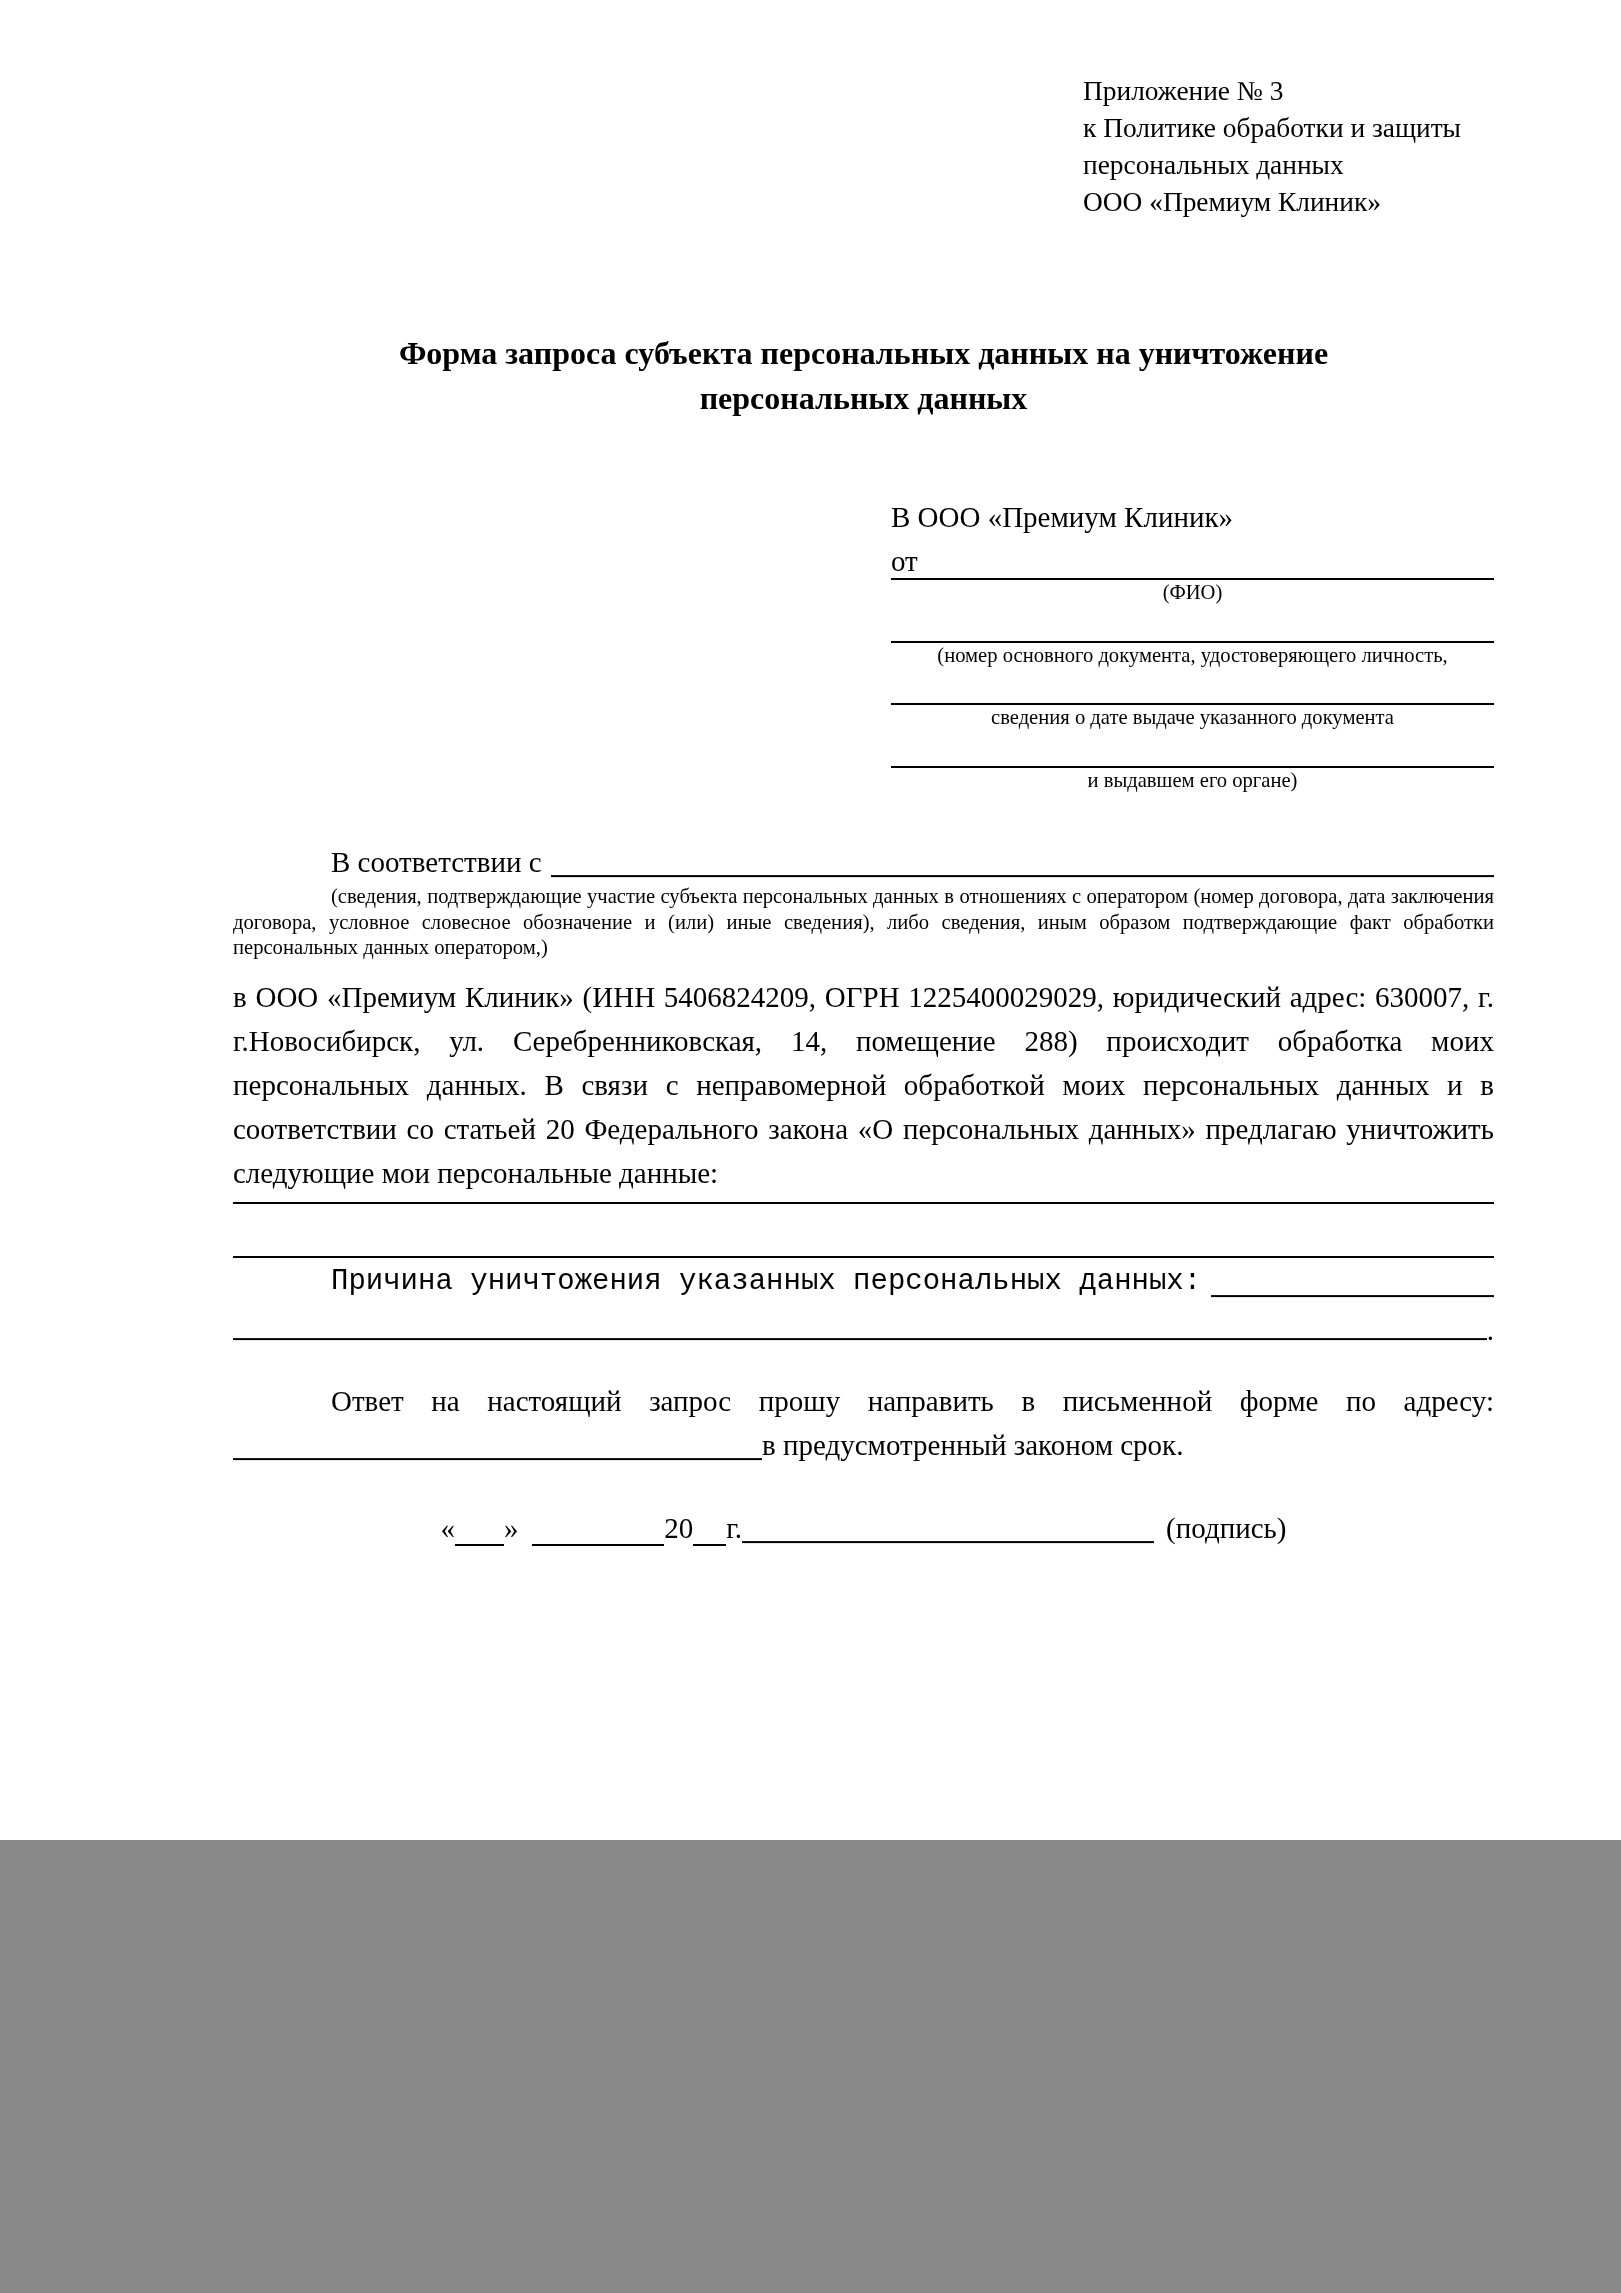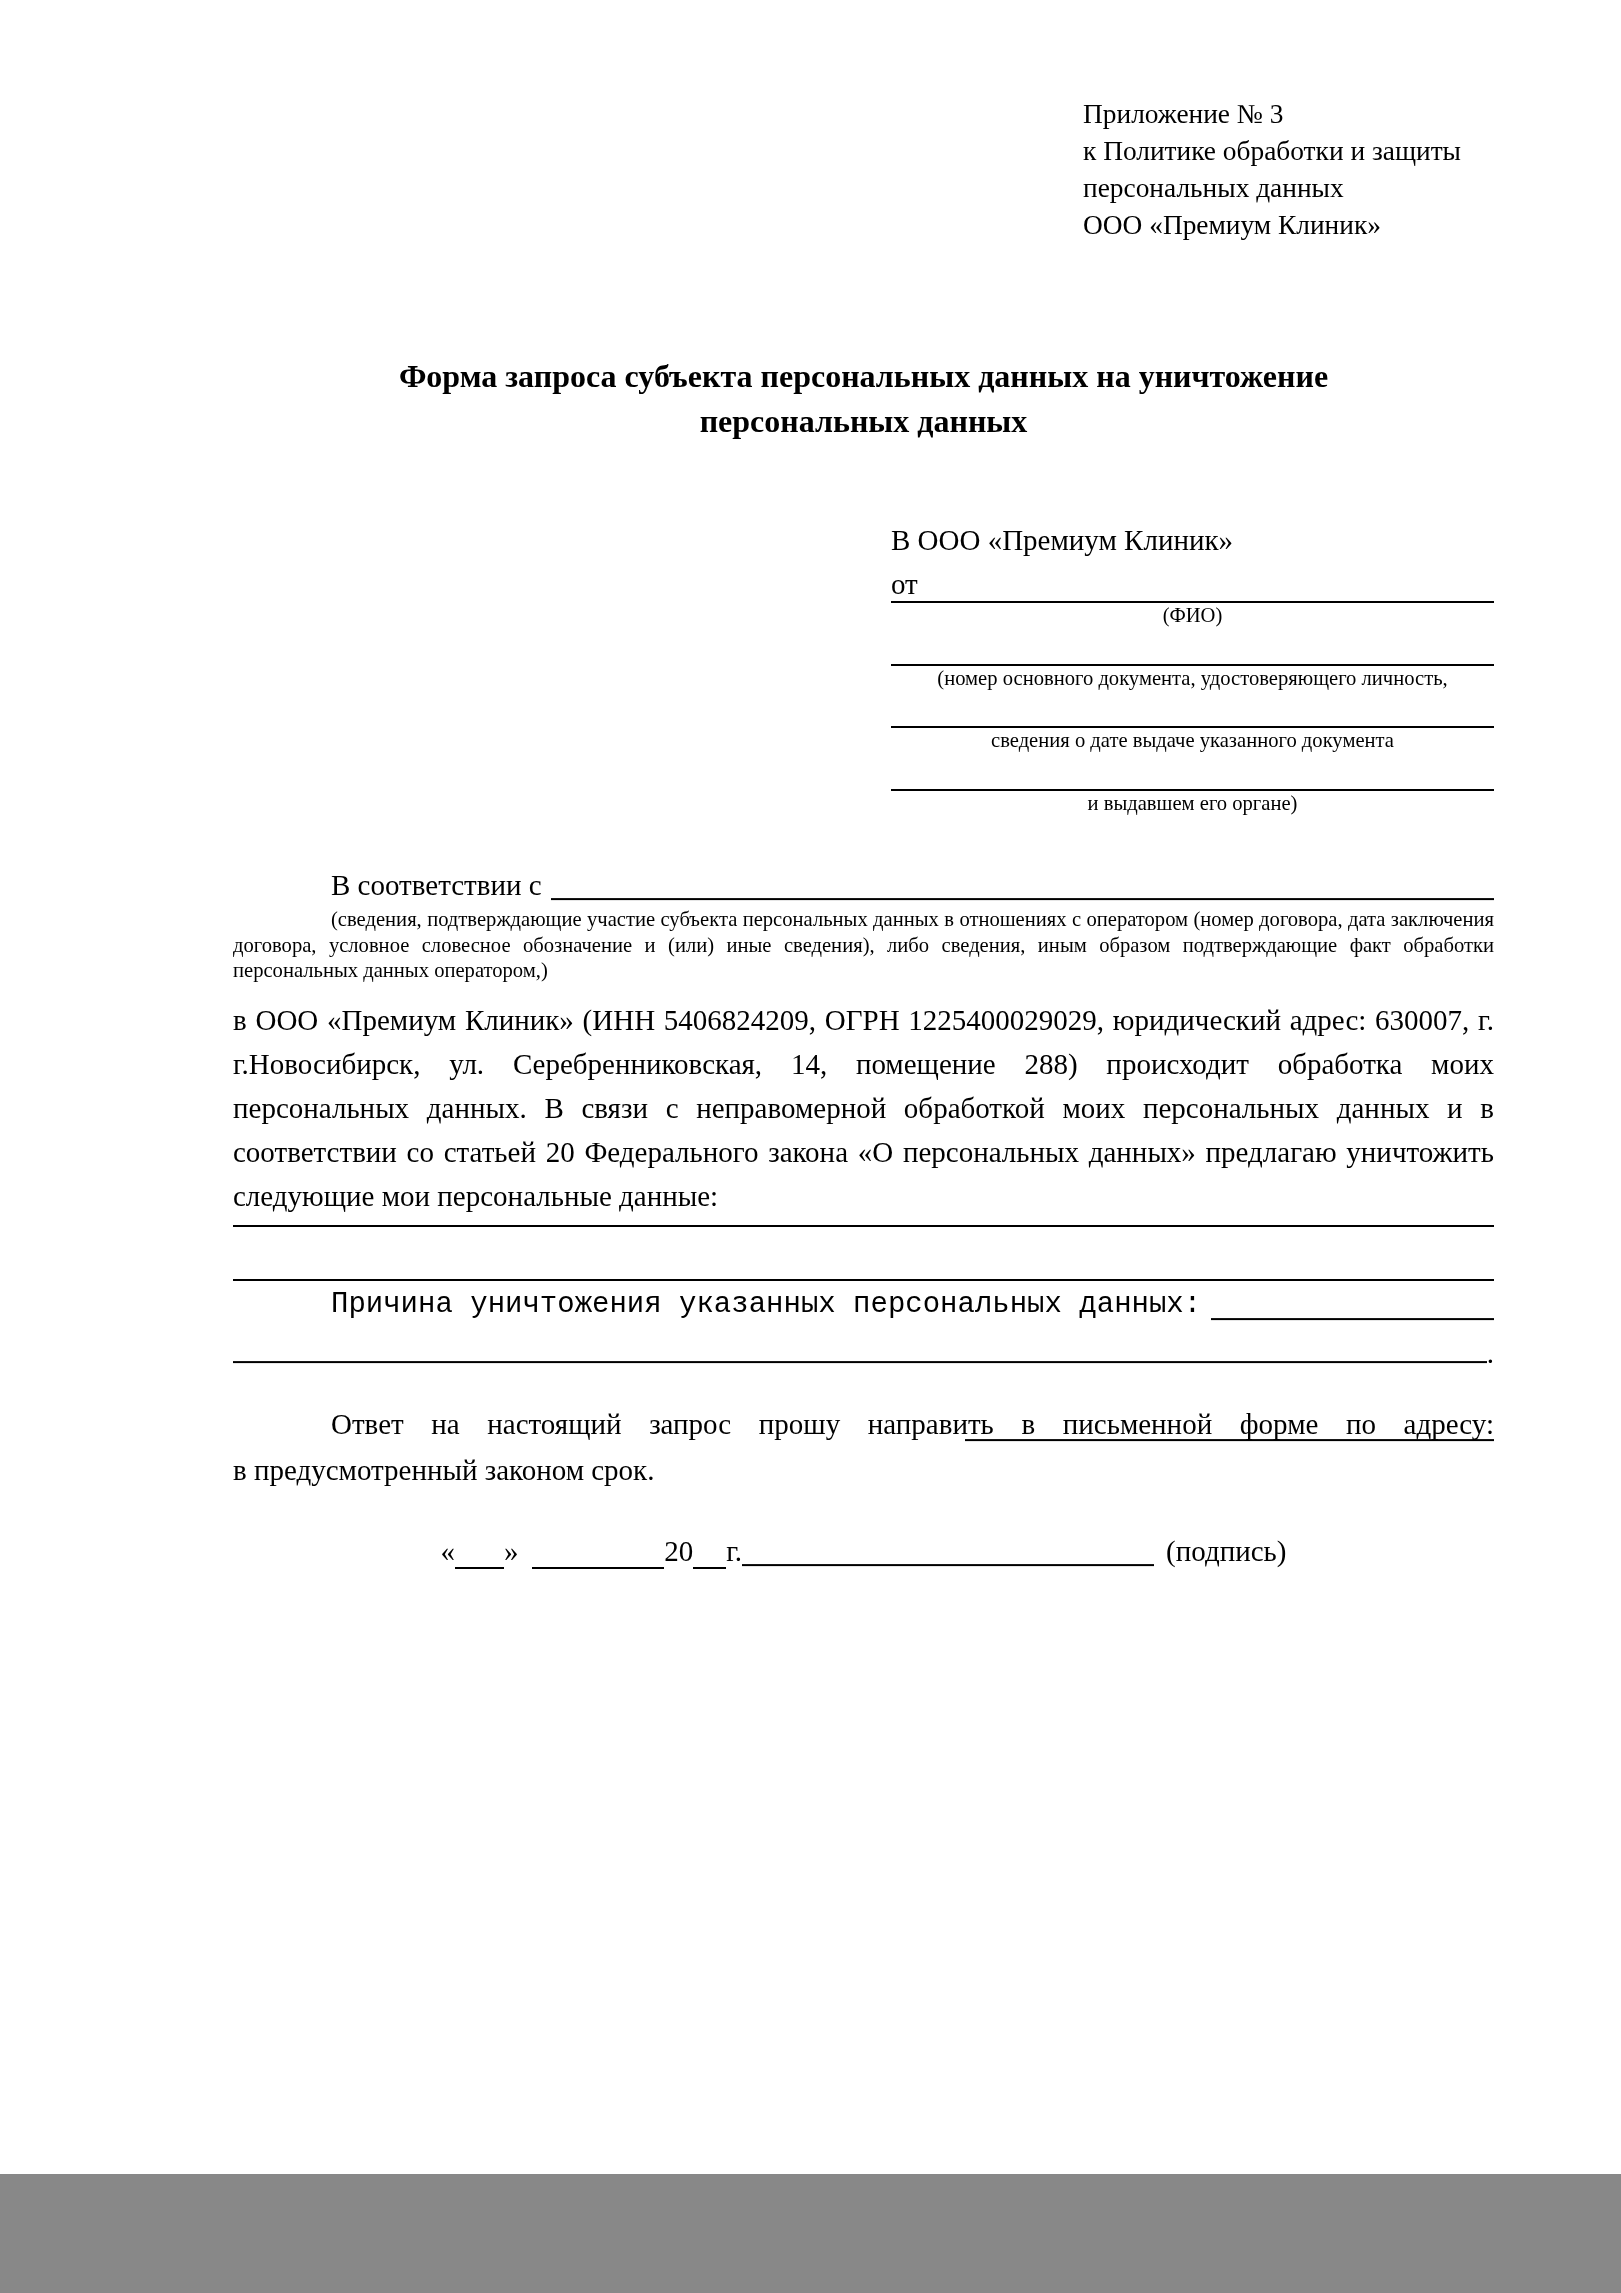--- a/index.html
+++ b/index.html
@@ -1,20 +1,20 @@
 <!DOCTYPE html>
 <html lang="ru"><head>
 <meta charset="utf-8">
 <style>
   html,body{margin:0;padding:0;background:#888;}
   .page{
-    width:1621px;height:2174px;background:#ffffff;color:#000;
+    width:1621px;height:1840px;background:#ffffff;color:#000;
     font-family:"Liberation Serif","DejaVu Serif",serif;
     font-size:29px;line-height:44px;
-    box-sizing:border-box;padding:96px 127px 0 233px;
+    box-sizing:border-box;padding:73px 127px 0 233px;
     margin:0 auto;position:relative;overflow:hidden;
   }
   
   .header-block{margin-left:850px;font-size:27.4px;line-height:37px;}
   
   .title{margin:110px 0 0 0;font-size:32px;line-height:45px;font-weight:bold;text-align:center;}
   .title-line{display:block;}
   
   .recipient{margin-left:658px;margin-top:74px;}
   .recipient .to-row{height:44px;}
@@ -36,21 +36,21 @@
   .gap-small{margin-top:7.8px;}
   .gap-line{margin-top:52px;}
   
   .reason{display:flex;margin-top:2px;height:44px;font-family:Liberation Mono, monospace;}
   .reason .label{padding-left:98px;white-space:nowrap;}
   .reason .fillflex{margin-left:9.8px;}
   .period-row{display:flex;height:43px;}
   .period-row .dot{align-self:flex-end;line-height:33px;}
   
   .response-line{text-indent:98px;text-align:justify;text-align-last:justify;height:44px;margin-top:32px;}
-  .address-row{display:flex;height:44px;flex-direction:column;}
+  .address-row{display:flex;height:44px;}
   .address-row .ufix{width:529px;align-self:flex-end;height:0;border-bottom:2.9px solid #000;transform:translateY(-6.9px);}
   
   .datesig{display:flex;justify-content:center;margin-top:39px;height:44px;}
   .u{display:inline-block;height:0;border-bottom:2.9px solid #000;vertical-align:-7.8px;}
   .u-day{width:49px;}
   .u-month{width:132px;margin-left:13.7px;}
   .u-yr{width:33px;}
   .sig-group{display:flex;gap:12px;}
   .sig-group .u-sign{width:412px;align-self:flex-end;height:0;border-bottom:2.9px solid #000;transform:translateY(-6.9px);}
 </style>

